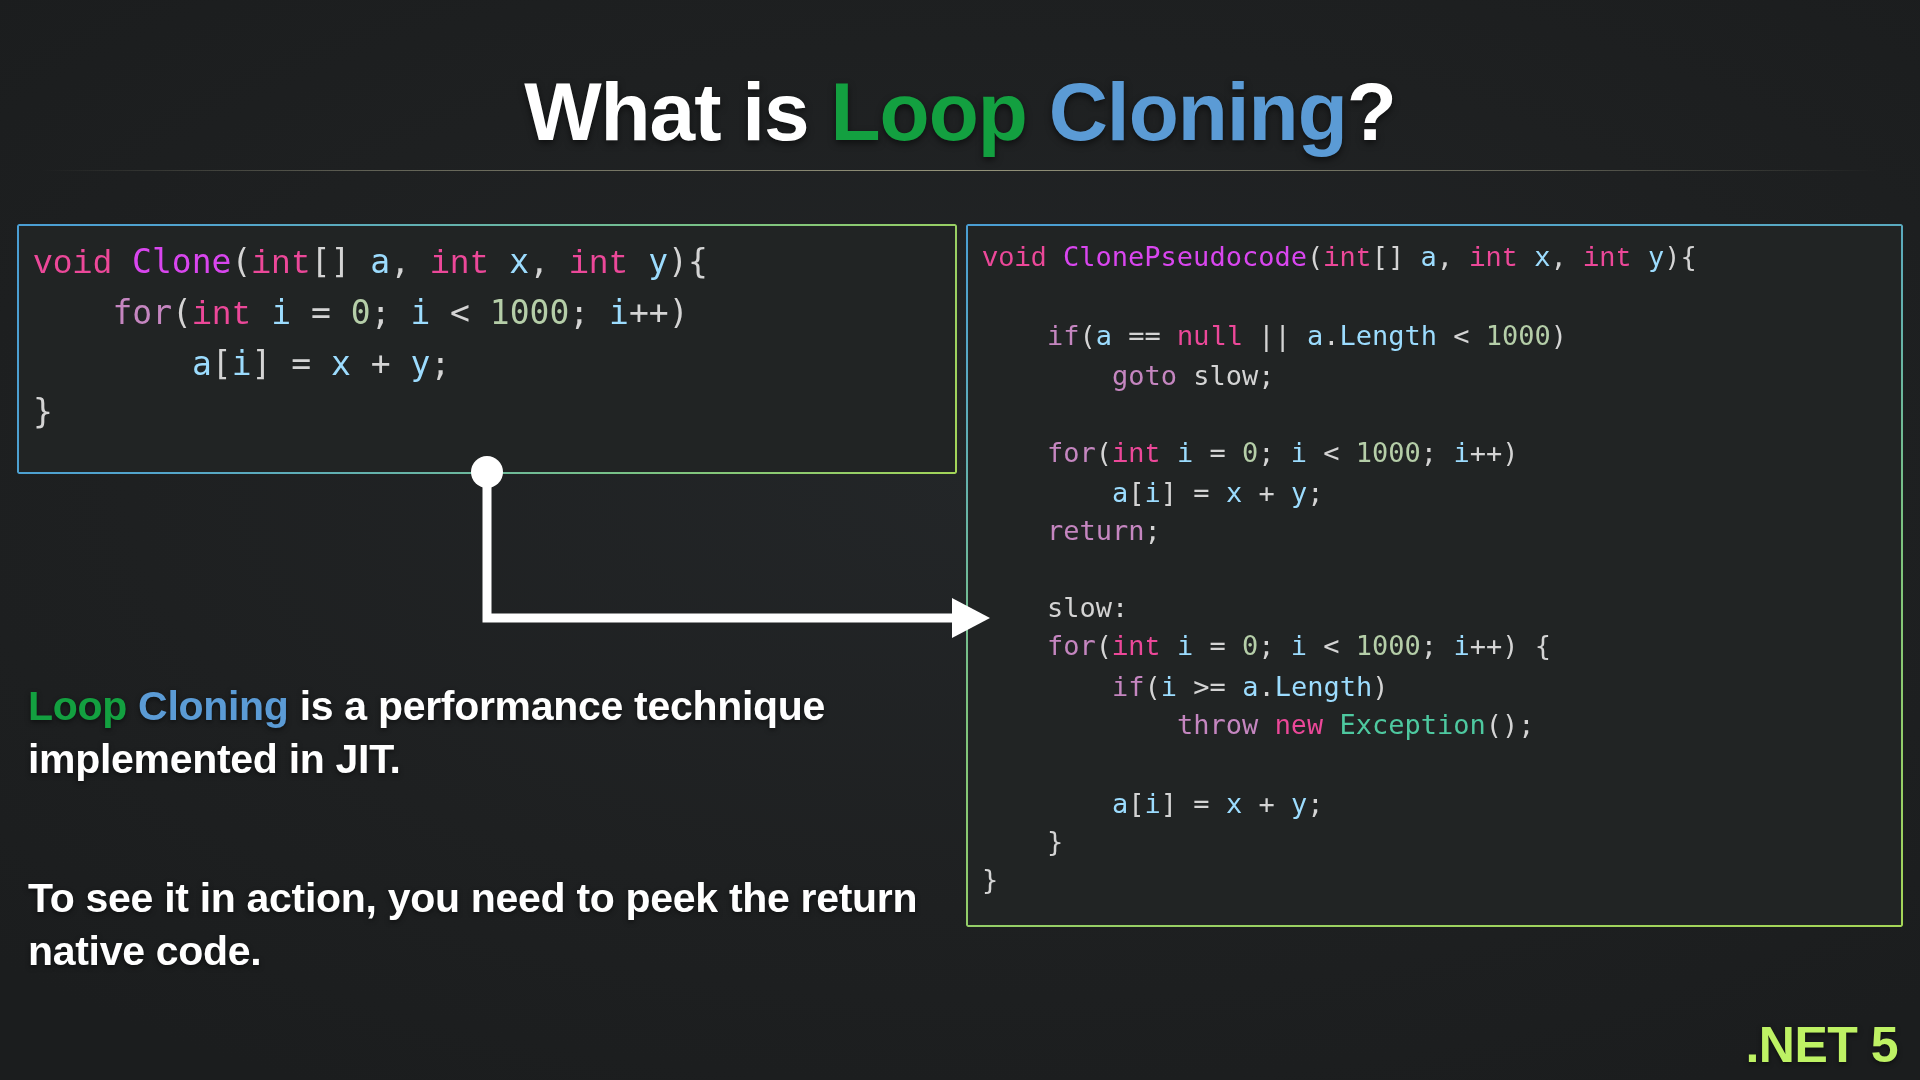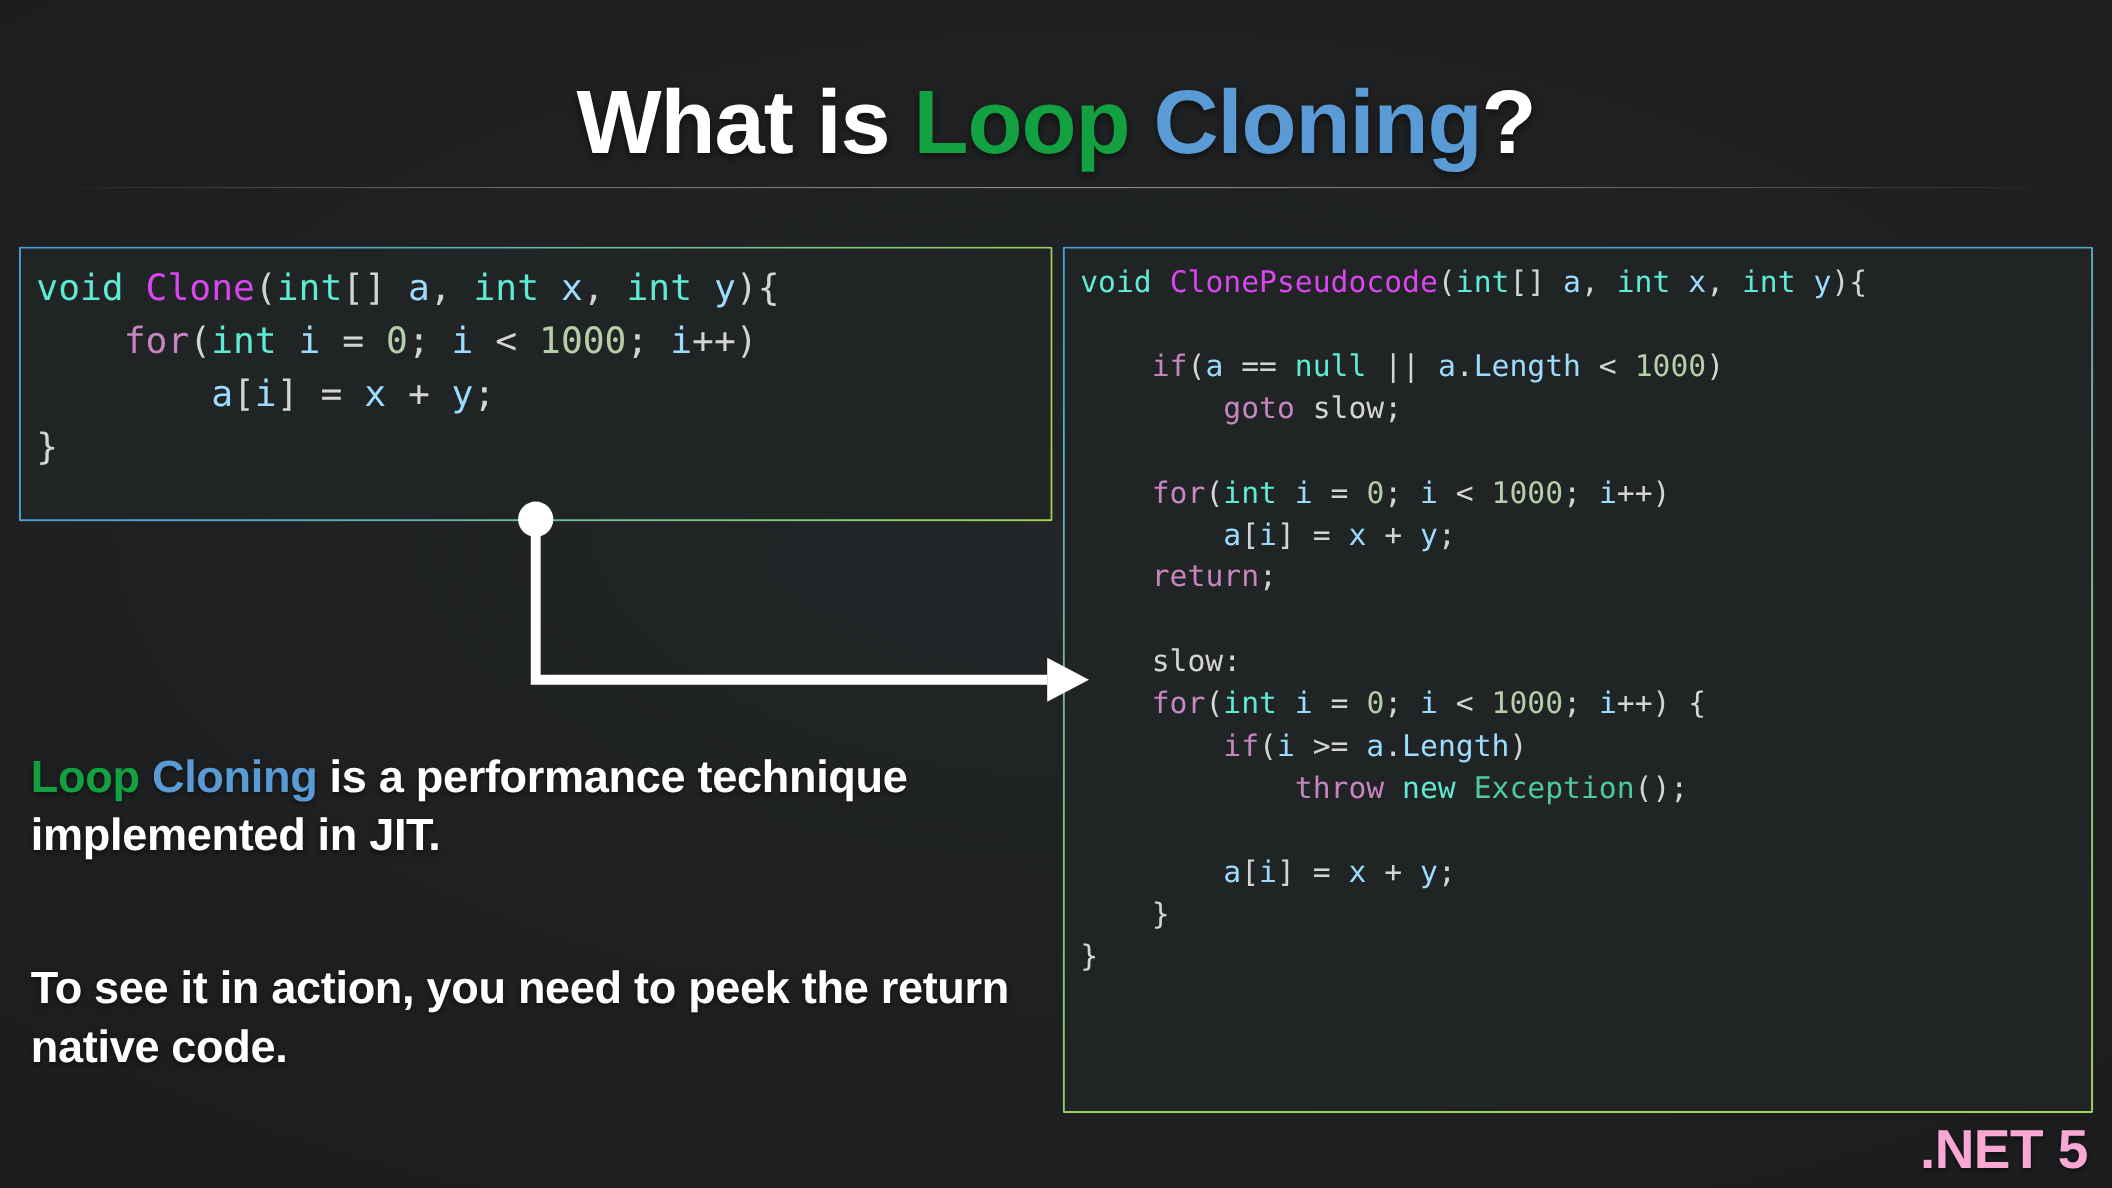--- a/index.html
+++ b/index.html
@@ -86,21 +86,21 @@
     height: 250px;
   }
   #box-left::before {
     background: linear-gradient(108deg, #4a9ed4 0%, #53a5cc 22%, #79c286 68%, #a3d458 100%);
   }
 
   #box-right {
     left: 966px;
     top: 224px;
     width: 937px;
-    height: 788px;
+    height: 703px;
   }
   #box-right::before {
     background: linear-gradient(170deg, #4a9ed4 0%, #57a8c5 16%, #7cc37f 55%, #a6d657 100%);
   }
 
   pre.code {
     margin: 0;
     font-family: "DejaVu Sans Mono", monospace;
     white-space: pre;
     color: #d4d4d4;
@@ -112,21 +112,21 @@
     letter-spacing: 0px;
   }
   #code-right {
     font-size: 27px;
     line-height: 1.42;
     padding: 12px 0 0 14px;
     letter-spacing: 0px;
   }
 
   
-  .t-kw     { color: #5eead4; }  
+  .t-kw     { color: #ec4899; font-family: Liberation Mono, monospace; }  
   .t-fn     { color: #d946ef; }  
   .t-ctrl   { color: #c586c0; }  
   .t-var    { color: #9cdcfe; }  
   .t-num    { color: #b5cea8; }  
   .t-type   { color: #4ec9a0; }  
   .t-punct  { color: #d4d4d4; }
   .t-plain  { color: #d4d4d4; }
 
   
   #connector {
@@ -166,21 +166,21 @@
   .hl-blue  { color: #5b9bd5; }
 
   
   #footer-brand {
     position: absolute;
     right: 22px;
     bottom: 6px;
     font-family: "Liberation Sans", sans-serif;
     font-size: 50px;
     font-weight: 700;
-    color: #f9a8d4;
+    color: #bef264;
     letter-spacing: -0.5px;
     text-shadow: 0 2px 5px rgba(0,0,0,0.5);
   }
 </style>
 </head>
 <body>
 
 <h1 class="title">
   <span>What is </span><span class="w-green">Loop</span><span> </span><span class="w-blue">Cloning</span><span>?</span>
 </h1>

